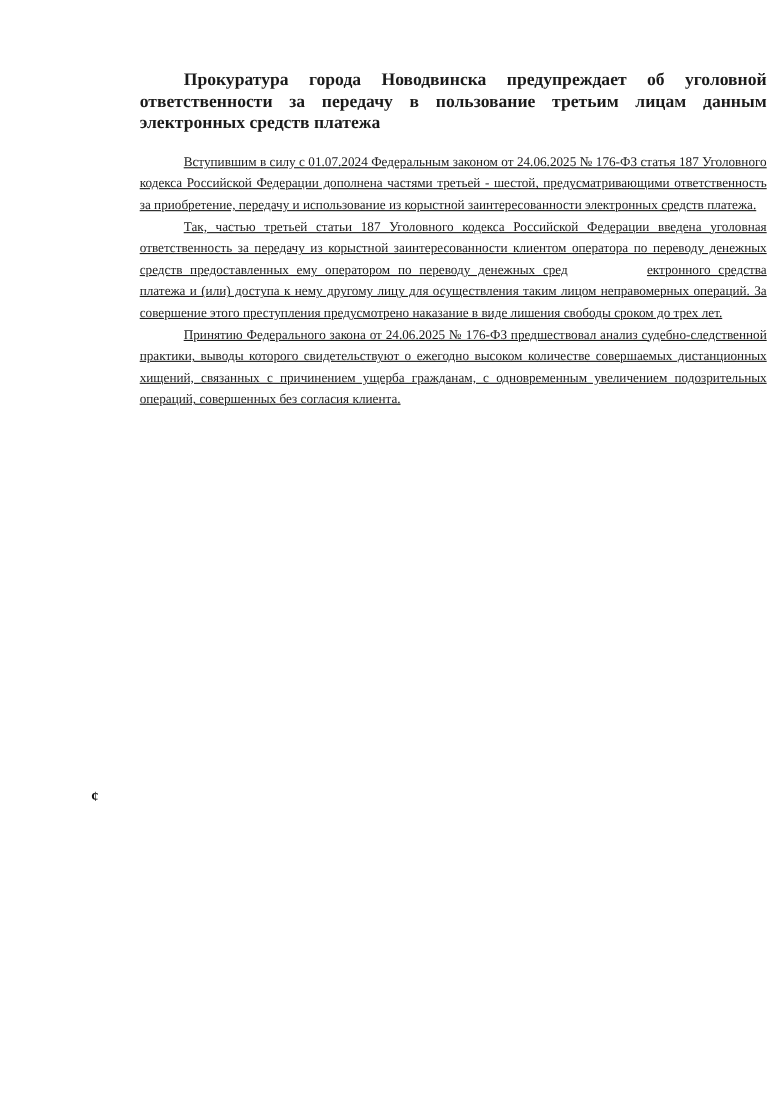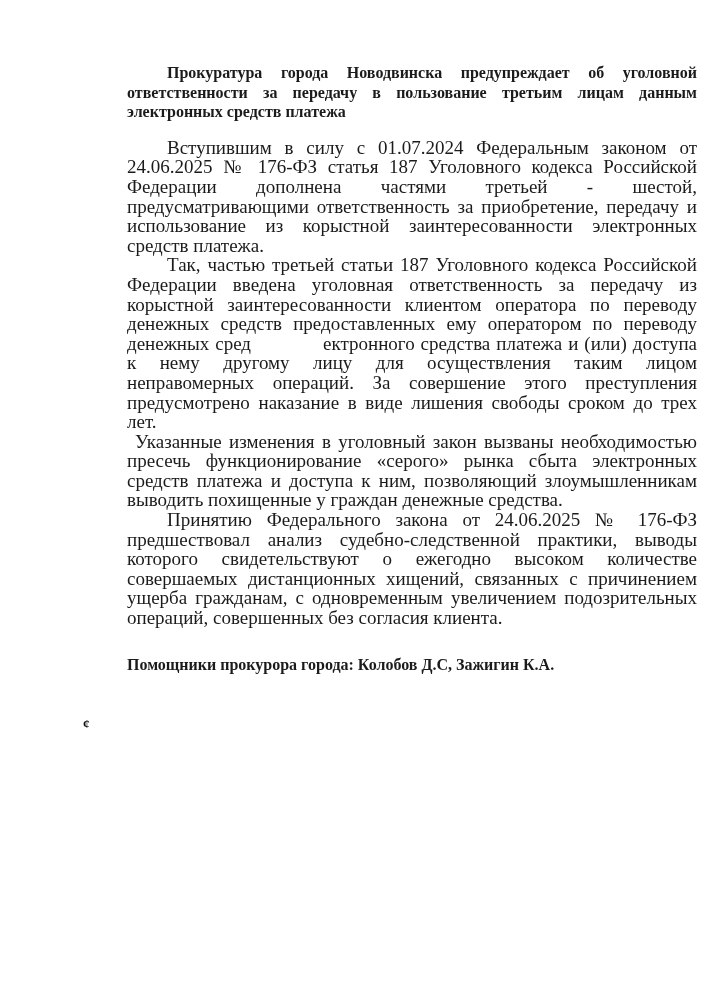--- a/index.html
+++ b/index.html
@@ -26,24 +26,25 @@
   .doc-title {
     margin: 0 0 16px 0;
     font-size: 16px;
     line-height: 19.6px;
     font-weight: bold;
     text-align: justify;
     text-indent: 40px;
   }
   .para {
     margin: 0;
-    font-size: 19px;
+    font-size: 12px;
     line-height: 19.6px;
     text-align: justify;
     text-indent: 40px;
+    text-decoration: underline;
   }
   .para.indent-small {
     text-indent: 8px;
   }
   .para.justify-last {
     text-align-last: justify;
   }
   .missing-gap {
     display: inline-block;
     width: 72px;
@@ -73,23 +74,21 @@
 
 <div class="page">
   <div class="content">
 
     <h1 class="doc-title">Прокуратура города Новодвинска предупреждает об уголовной ответственности за передачу в пользование третьим лицам данным электронных средств платежа</h1>
 
     <p class="para">Вступившим в силу с 01.07.2024 Федеральным законом от 24.06.2025 № 176-ФЗ статья 187 Уголовного кодекса Российской Федерации дополнена частями третьей - шестой, предусматривающими ответственность за приобретение, передачу и использование из корыстной заинтересованности электронных средств платежа.</p>
 
     <p class="para"><span>Так, частью третьей статьи 187 Уголовного кодекса Российской Федерации введена уголовная ответственность за передачу из корыстной заинтересованности клиентом оператора по переводу денежных средств предоставленных ему оператором по переводу денежных сред</span><span class="missing-gap"></span><span>ектронного средства платежа и (или) доступа к нему другому лицу для осуществления таким лицом неправомерных операций. За совершение этого преступления предусмотрено наказание в виде лишения свободы сроком до трех лет.</span></p>
 
-    <p class="para indent-small">Указанные изменения в уголовный закон вызваны необходимостью пресечь функционирование «серого» рынка сбыта электронных средств платежа и доступа к ним, позволяющий злоумышленникам выводить похищенные у граждан денежные средства.</p>
 
     <p class="para">Принятию Федерального закона от 24.06.2025 № 176-ФЗ предшествовал анализ судебно-следственной практики, выводы которого свидетельствуют о ежегодно высоком количестве совершаемых дистанционных хищений, связанных с причинением ущерба гражданам, с одновременным увеличением подозрительных операций, совершенных без согласия клиента.</p>
 
 
-    <p class="signature">Помощники прокурора города: Колобов Д.С, Зажигин К.А.</p>
 
   </div>
 
   <span class="stray-mark">ȼ</span>
 </div>
 
 </body></html>

